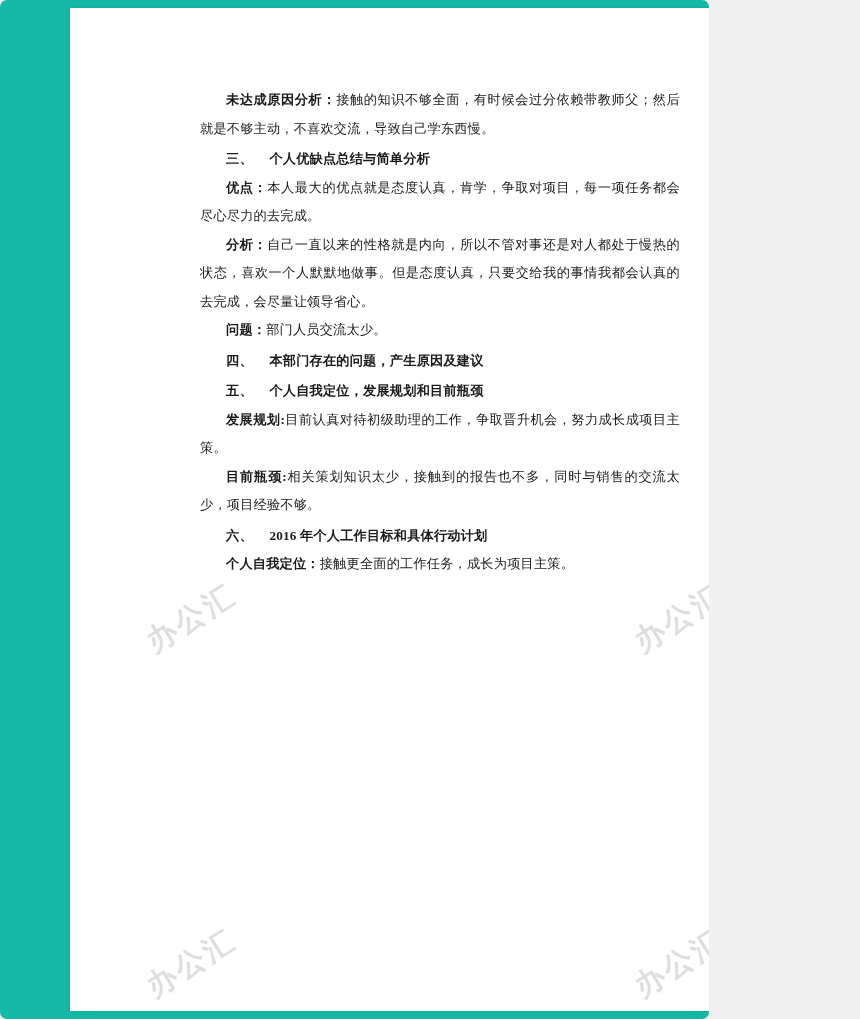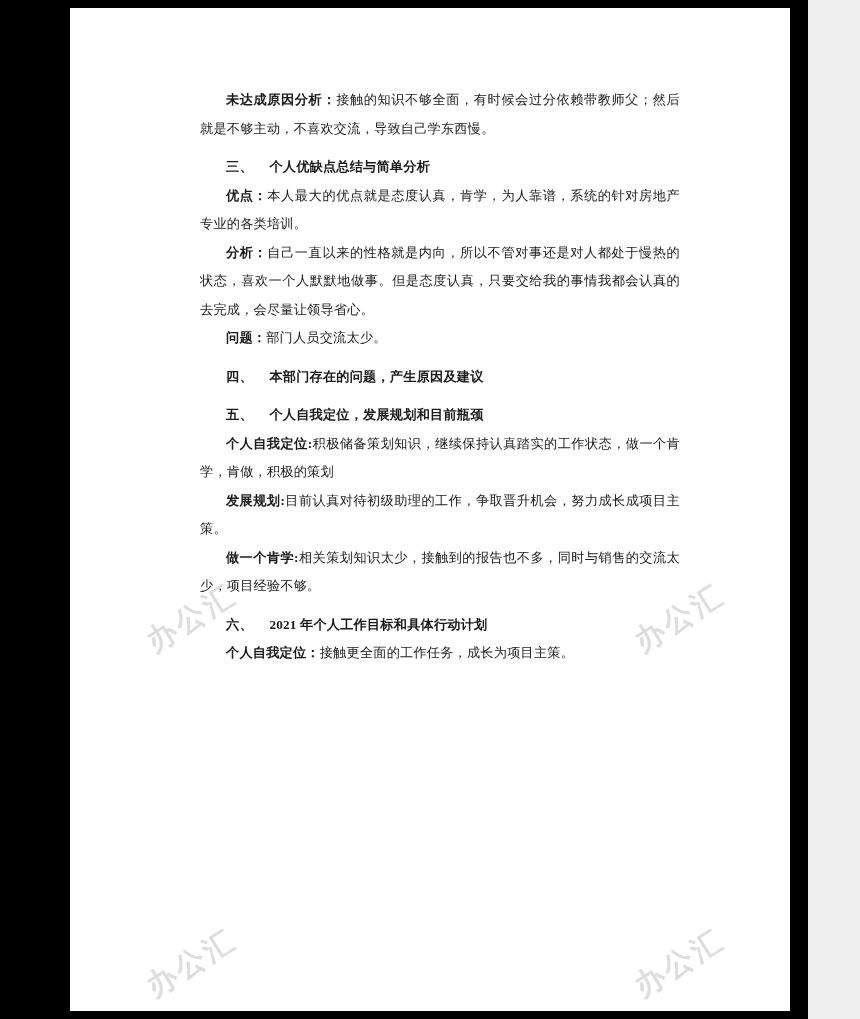--- a/index.html
+++ b/index.html
@@ -7,24 +7,25 @@
     padding: 0;
     background: #f0f0f0;
   }
   body {
     width: 860px;
     height: 1019px;
     font-family: "Liberation Serif", "DejaVu Serif", serif;
   }
   .page-wrap {
     position: relative;
-    width: 808px;
+    width: 709px;
     height: 1019px;
-    background: #000000;
+    background: #14b8a6;
     overflow: hidden;
+    border-radius: 7px;
   }
   .page {
     position: absolute;
     left: 70px;
     top: 8px;
     width: 720px;
     height: 1003px;
     background: #ffffff;
     box-shadow: 0 0 3px rgba(0,0,0,0.10);
     overflow: hidden;
@@ -42,21 +43,21 @@
     font-size: 13.2px;
     line-height: 28.5px;
     text-align: justify;
     letter-spacing: 0.2px;
   }
   .para {
     text-indent: 26px;
   }
   .heading {
     font-weight: bold;
-    margin-top: 10px;
+    margin-top: 2px;
   }
   .heading .num {
     letter-spacing: 0.5px;
   }
   .heading .htext {
     margin-left: 16px;
   }
   .lead {
     font-weight: bold;
   }
@@ -79,29 +80,28 @@
 </style>
 </head>
 <body>
 
 <div class="page-wrap">
   <div class="page">
 
     <div class="content">
         <p class="para"><span class="lead">未达成原因分析：</span><span>接触的知识不够全面，有时候会过分依赖带教师父；然后就是不够主动，不喜欢交流，导致自己学东西慢。</span></p>
         <p class="para heading"><span class="num">三、</span><span class="htext">个人优缺点总结与简单分析</span></p>
-        <p class="para"><span class="lead">优点：</span><span>本人最大的优点就是态度认真，肯学，为人靠谱，系统的针对房地产专业的各类培训。</span></p>
+        <p class="para"><span class="lead">优点：</span><span>本人最大的优点就是态度认真，肯学，争取对项目，每一项任务都会尽心尽力的去完成。</span></p>
         <p class="para"><span class="lead">分析：</span><span>自己一直以来的性格就是内向，所以不管对事还是对人都处于慢热的状态，喜欢一个人默默地做事。但是态度认真，只要交给我的事情我都会认真的去完成，会尽量让领导省心。</span></p>
         <p class="para"><span class="lead">问题：</span><span>部门人员交流太少。</span></p>
         <p class="para heading"><span class="num">四、</span><span class="htext">本部门存在的问题，产生原因及建议</span></p>
         <p class="para heading"><span class="num">五、</span><span class="htext">个人自我定位，发展规划和目前瓶颈</span></p>
-        <p class="para"><span class="lead">个人自我定位:</span><span>积极储备策划知识，继续保持认真踏实的工作状态，做一个肯学，肯做，积极的策划</span></p>
         <p class="para"><span class="lead">发展规划:</span><span>目前认真对待初级助理的工作，争取晋升机会，努力成长成项目主策。</span></p>
-        <p class="para"><span class="lead">做一个肯学:</span><span>相关策划知识太少，接触到的报告也不多，同时与销售的交流太少，项目经验不够。</span></p>
-        <p class="para heading"><span class="num">六、</span><span class="htext">2021 年个人工作目标和具体行动计划</span></p>
+        <p class="para"><span class="lead">目前瓶颈:</span><span>相关策划知识太少，接触到的报告也不多，同时与销售的交流太少，项目经验不够。</span></p>
+        <p class="para heading"><span class="num">六、</span><span class="htext">2016 年个人工作目标和具体行动计划</span></p>
         <p class="para"><span class="lead">个人自我定位：</span><span>接触更全面的工作任务，成长为项目主策。</span></p>
       </div>
 
     <div class="wm wm-1">办公汇</div>
     <div class="wm wm-2">办公汇</div>
     <div class="wm wm-3">办公汇</div>
     <div class="wm wm-4">办公汇</div>
 
   </div>
 </div>

